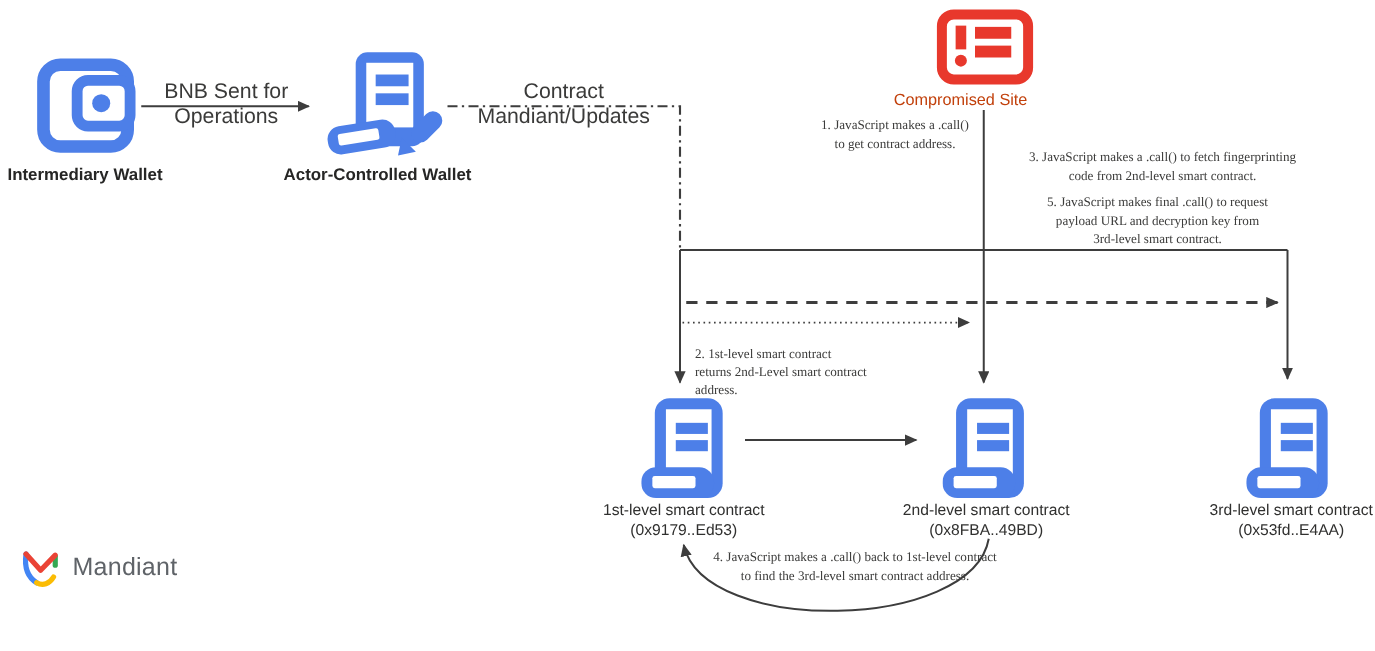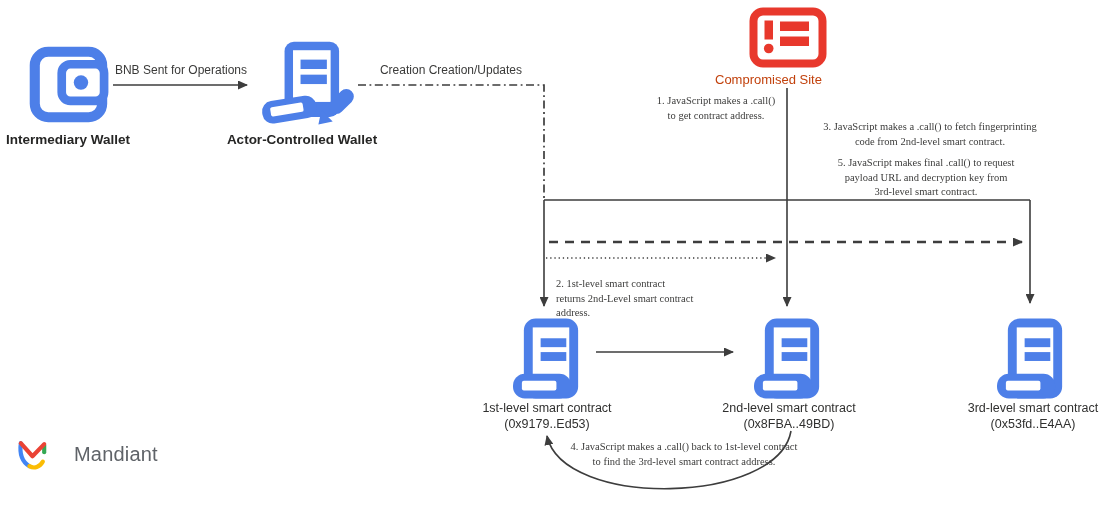--- a/index.html
+++ b/index.html
@@ -11,26 +11,26 @@
     --logo-gray:#5F6368;
   }
   *{margin:0;padding:0;box-sizing:border-box;}
   body{background:#fff;font-family:"Liberation Sans",sans-serif;}
   .canvas{position:relative;width:1100px;height:521px;background:#fff;overflow:hidden;}
   .layer{position:absolute;left:0;top:0;width:1100px;height:521px;}
   .node-icon{position:absolute;}
   .txt{position:absolute;color:var(--text-gray);}
   .step{font-size:10.5px;line-height:1.4;white-space:pre-line;text-align:center;font-family:Liberation Serif, serif;}
   .step-left{text-align:left;}
-  .edge-label{font-size:12px;text-align:center;color:#3a3a39;}
+  .edge-label{font-size:17px;text-align:center;color:#3a3a39;}
   .node-label-bold{font-size:13.5px;font-weight:700;color:var(--text-dark);text-align:center;}
   .node-label{font-size:13px;color:#c2410c;text-align:left;}
   .contract-block{font-size:12.5px;line-height:1.28;color:#30302f;text-align:center;}
   .contract-block span{display:block;}
-  .brand{position:absolute;display:flex;align-items:center;gap:25px;}
+  .brand{position:absolute;display:flex;align-items:center;gap:9px;}
   .brand-text{font-size:20px;color:var(--logo-gray);letter-spacing:.2px;}
   svg .stroke-line{stroke:var(--line);fill:none;}
 </style>
 </head>
 <body>
 
 <div class="canvas">
 
   <svg class="layer" viewBox="0 0 1100 521">
     <defs>
@@ -72,21 +72,21 @@
         <rect x="9" y="66.5" width="35" height="10" rx="2" fill="#fff"></rect>
       </g>
       <g transform="rotate(-45 60 88)">
         <path d="M60 88 L73 79.5 L73 96.5 Z" fill="#4D7FE8"></path>
         <rect x="79" y="80" width="31" height="16" rx="8" fill="#4D7FE8"></rect>
       </g>
     </svg>
   </div>
   <div class="txt node-label-bold" style="left:219px;top:132px;width:166px;">Actor-Controlled Wallet</div>
 
-  <div class="txt edge-label" style="left:370px;top:63px;width:162px;">Creation Creation/Updates</div>
+  <div class="txt edge-label" style="left:370px;top:63px;width:162px;">Contract Mandiant/Updates</div>
 
   <div class="node-icon" style="left:749px;top:7px;width:78px;height:61px;">
     <svg width="78" height="61" viewBox="0 0 78 61">
       <rect x="4.5" y="4.5" width="69" height="52" rx="9.5" fill="#fff" stroke="#E8382C" stroke-width="8"></rect>
       <rect x="15.5" y="13.5" width="8.5" height="19" fill="#E8382C"></rect>
       <circle cx="19.7" cy="41.5" r="4.8" fill="#E8382C"></circle>
       <rect x="31" y="14.5" width="29" height="9.5" fill="#E8382C"></rect>
       <rect x="31" y="29.5" width="29" height="9.5" fill="#E8382C"></rect>
     </svg>
   </div>

